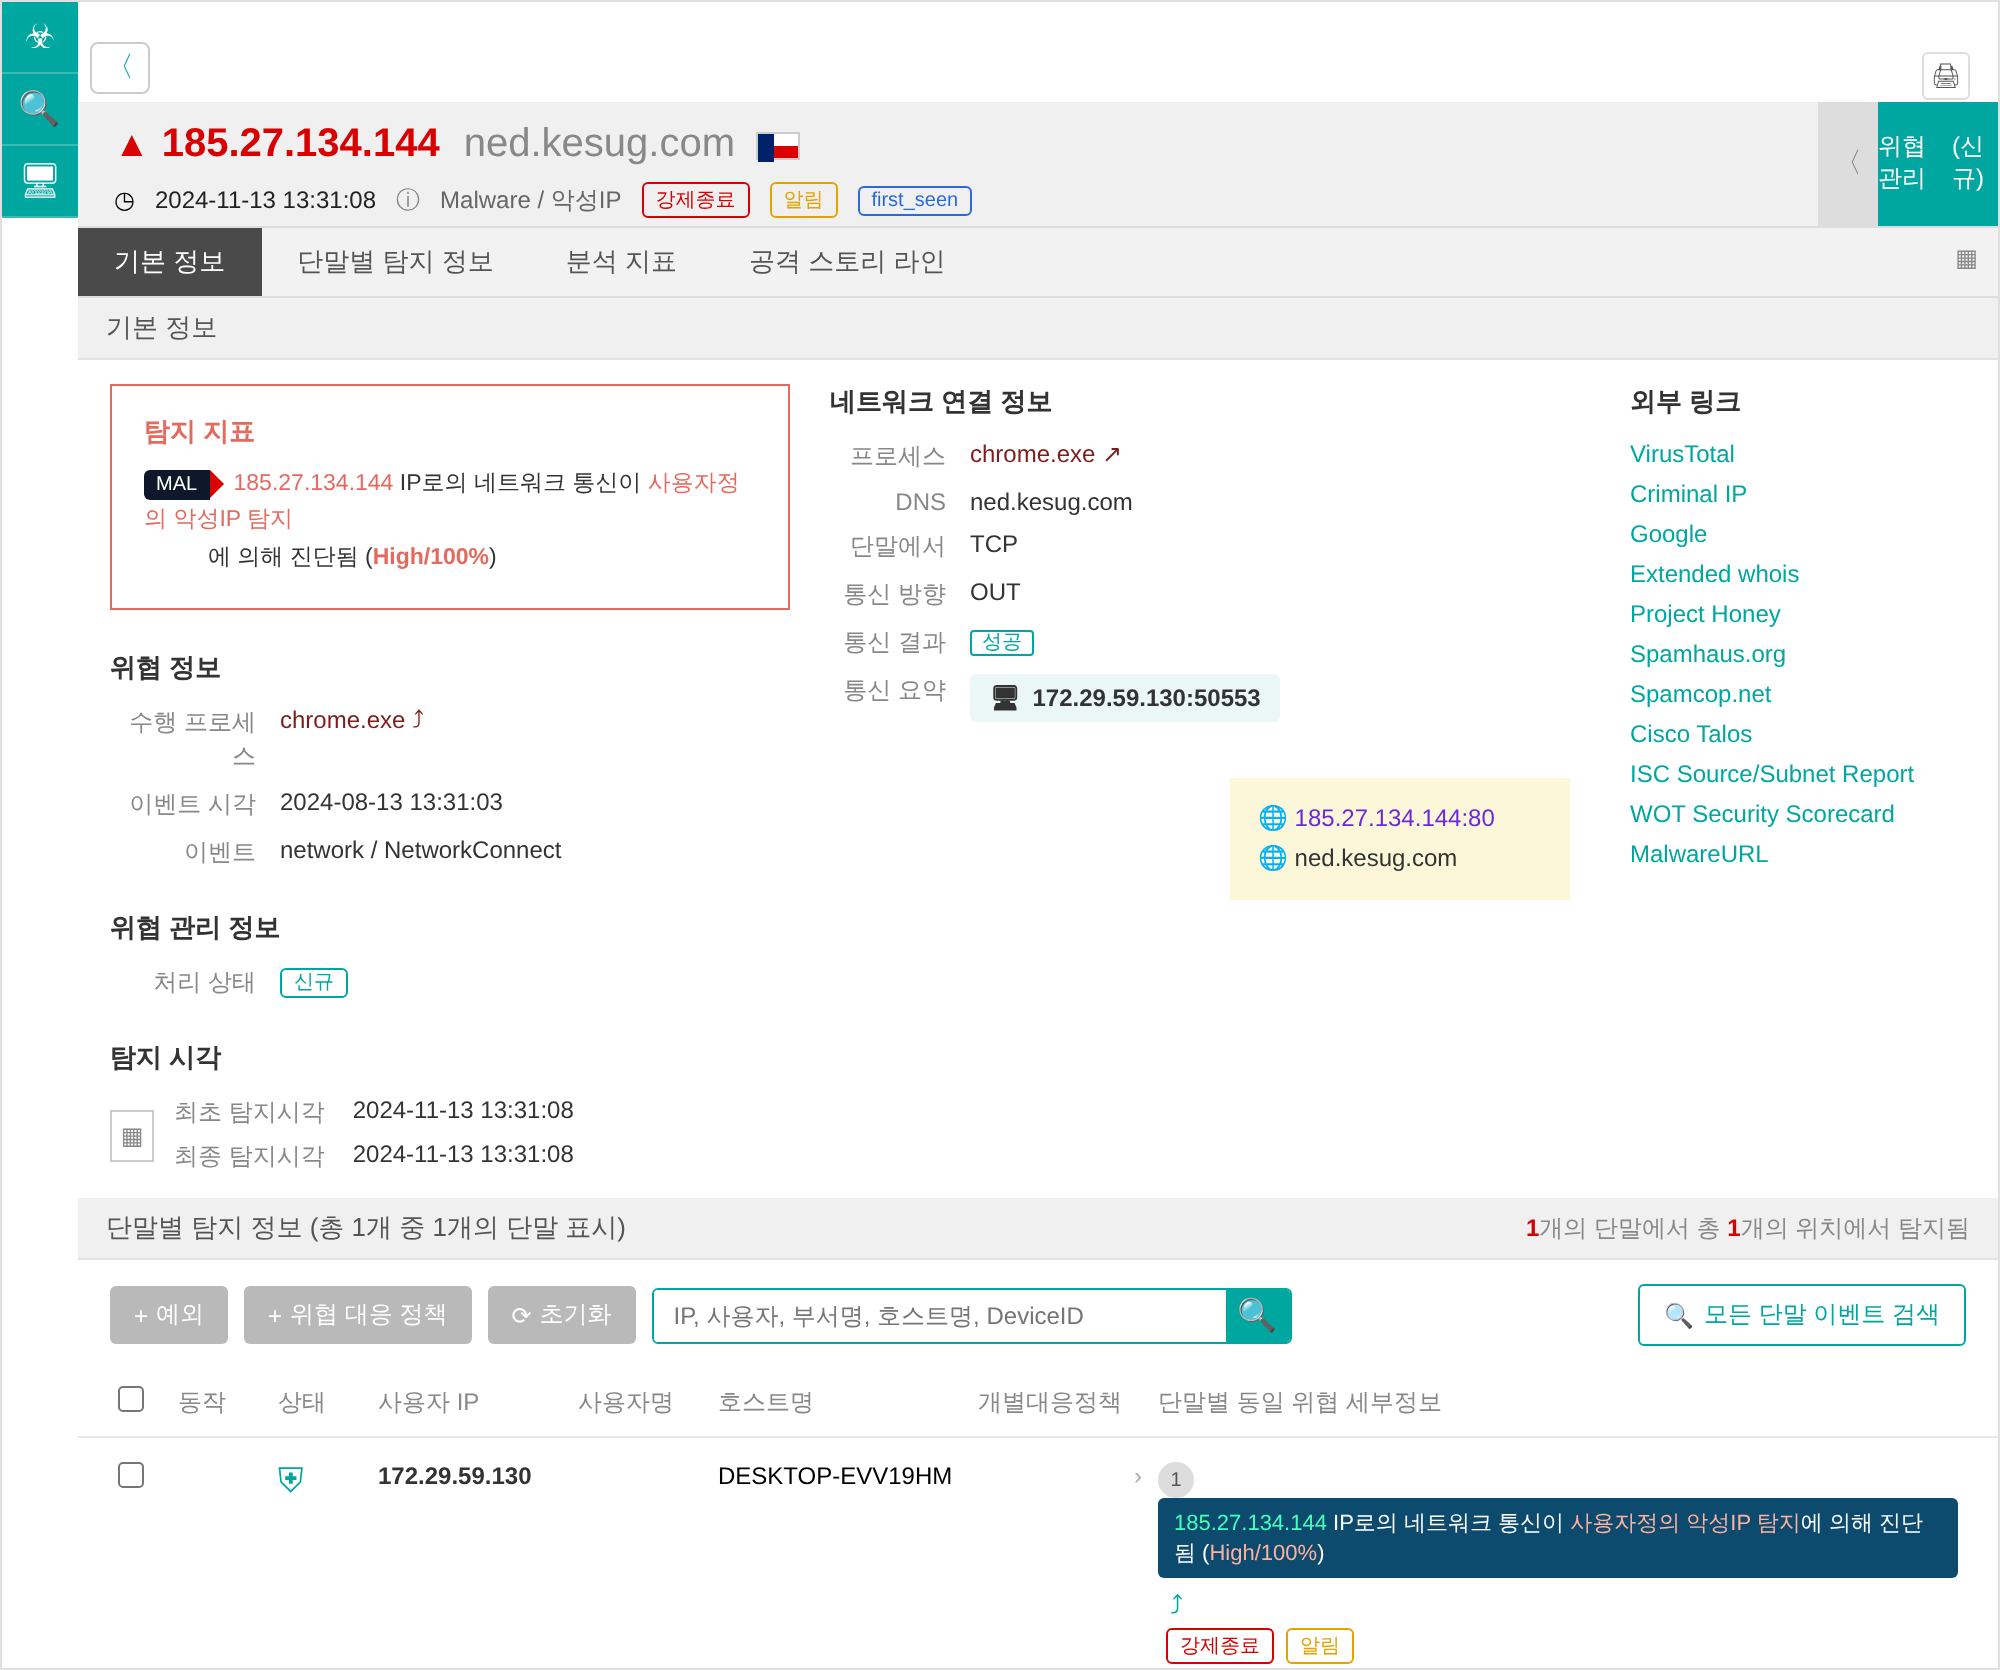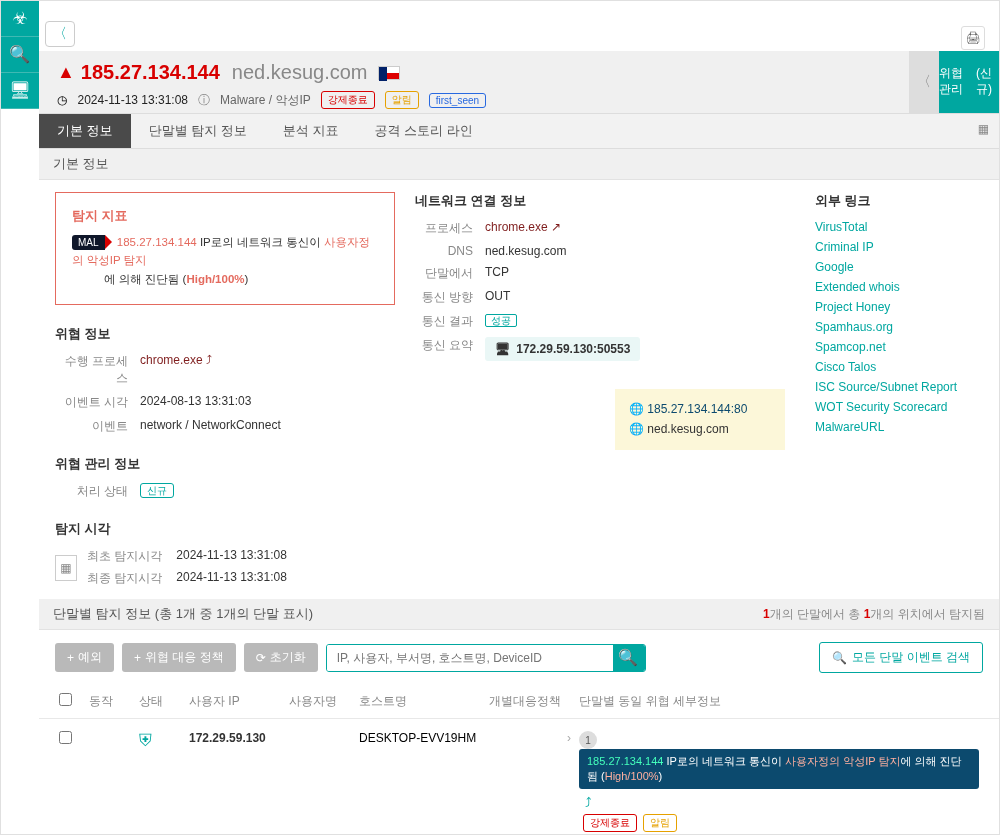--- a/index.html
+++ b/index.html
@@ -52,21 +52,21 @@
 .kv .v .chip-sm{border:1px solid #00a7a0;color:#00a7a0;font-size:10px;padding:0 5px;border-radius:2px}
 .kv .v .chip-teal{border:1px solid #00a7a0;color:#00a7a0;font-size:10px;padding:1px 6px;border-radius:3px}
 .detect-ts{display:flex;gap:10px;align-items:center;font-size:12px;color:#888}
 .cal-ic{width:22px;height:26px;border:1px solid #ccc;display:flex;align-items:center;justify-content:center;font-size:12px;color:#888}
 .detect-ts .rows{display:flex;flex-direction:column;gap:5px}
 .detect-ts .rows .r{display:flex;gap:14px}
 .sub-block.mid h4{font-size:13px;color:#333;margin-bottom:10px;font-weight:600}
 .mid .kv .k{width:70px}
 .summary-box{display:inline-flex;align-items:center;gap:6px;background:#eaf7f6;padding:5px 10px;border-radius:3px;font-size:12px;color:#333;font-weight:600}
 .yellow-box{background:#fcf7d9;padding:10px 14px;font-size:12px;color:#333;margin-top:28px;margin-left:200px;width:170px;line-height:1.7}
-.yellow-box .ip-l{color:#0c4a6e}
+.yellow-box .ip-l{color:#6d28d9}
 .ext-links h4{font-size:13px;color:#333;margin-bottom:10px;font-weight:600}
 .ext-links a{display:block;color:#00a7a0;font-size:12px;margin-bottom:6px;text-decoration:none}
 .section-hdr.stats{display:flex;justify-content:space-between;align-items:center}
 .stats-right{font-size:12px;color:#888}
 .stats-right .r{color:#d80000;font-weight:600}
 .toolbar{padding:12px 16px;display:flex;gap:8px;align-items:center}
 .btn-grey{background:#b9b9b9;color:#fff;font-size:12px;padding:6px 12px;border:none;border-radius:3px;display:inline-flex;align-items:center;gap:4px}
 .search-wrap{flex:0 0 320px;display:flex;border:1px solid #00a7a0;border-radius:3px;overflow:hidden}
 .search-wrap input{flex:1;border:none;padding:6px 10px;font-size:12px;color:#888;outline:none}
 .search-wrap .go{background:#00a7a0;color:#fff;width:32px;display:flex;align-items:center;justify-content:center}

